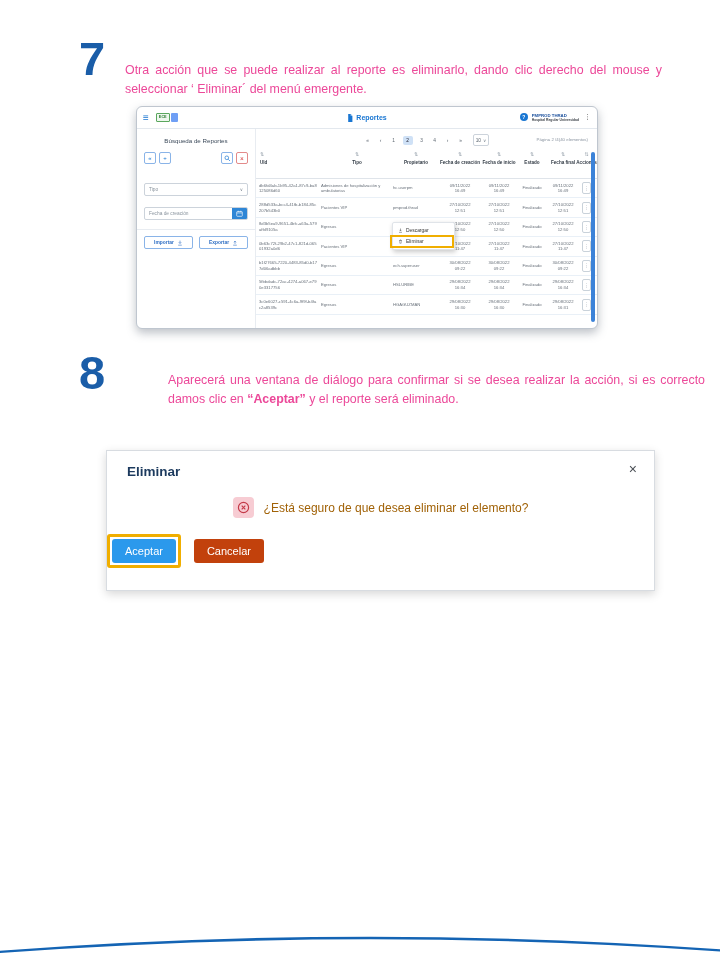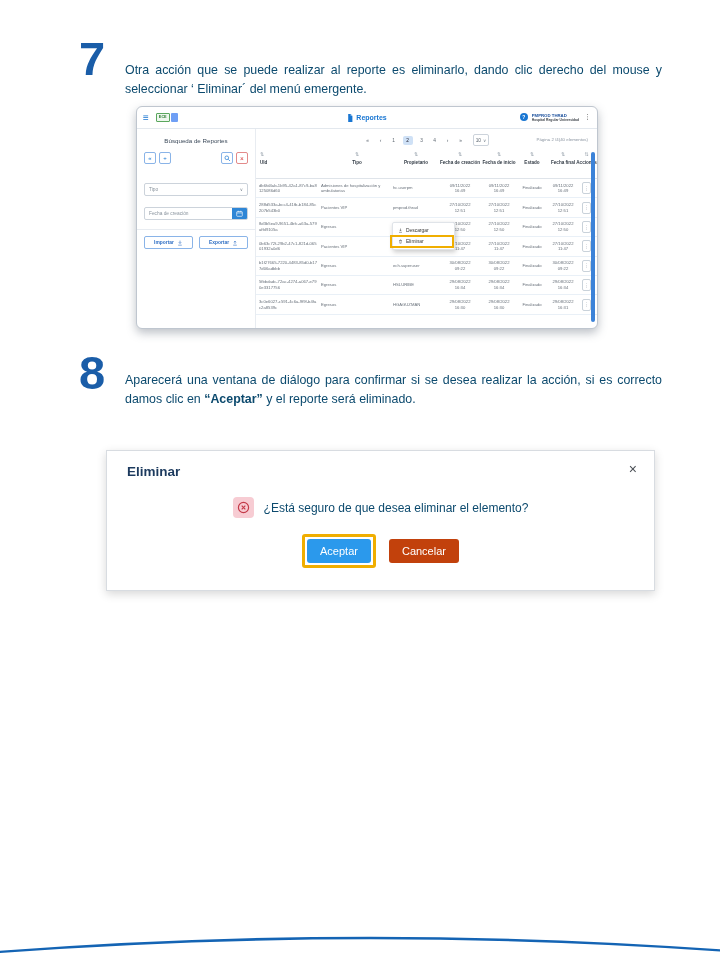--- a/index.html
+++ b/index.html
@@ -4,23 +4,23 @@
 <style>
   html,body{margin:0;padding:0;}
   body{
     width:720px;height:960px;position:relative;overflow:hidden;background:#ffffff;
     font-family:"Liberation Sans", sans-serif;color:#111;
   }
   
   .step-num{position:absolute;left:79px;font-size:47px;font-weight:800;color:#1A5DA8;line-height:1;}
   .step-num.n7{top:35px;}
   .step-num.n8{top:349px;}
-  .step-text{position:absolute;left:125px;width:537px;font-size:12.4px;line-height:1.48;text-align:justify;color:#0c4a6e;}
+  .step-text{position:absolute;left:125px;width:537px;font-size:12.4px;line-height:1.48;text-align:justify;color:#ec4899;}
   .step-text.t7{top:49px;}
-  .step-text.t8{top:359px;}
+  .step-text.t8{top:359px;margin-left:43px;}
   .step-text b{font-weight:bold;}
 
   
   .shot{
     position:absolute;left:136px;top:106px;width:462px;height:223px;background:#fff;
     border:1px solid #bfc6cf;border-radius:6px;box-shadow:0 4px 10px rgba(90,100,115,.40);
     overflow:hidden;box-sizing:border-box;
   }
   .shot-header{height:21px;border-bottom:1px solid #e3e8ee;display:flex;align-items:center;padding:0 6px;position:relative;}
   .hamburger{color:#1976d2;font-size:10px;font-weight:bold;line-height:1;}
@@ -87,22 +87,22 @@
   .ctx-item{display:flex;align-items:center;gap:3px;padding:3px 5px;font-size:4.9px;color:#333;position:relative;}
   .ctx-annotation{position:absolute;left:-3px;right:0;top:-1px;bottom:-1px;border:2px solid #F0AE00;pointer-events:none;}
 
   
   .dialog{position:absolute;left:106px;top:450px;width:549px;height:141px;background:#fff;border:1px solid #d8dce1;
           box-shadow:0 3px 9px rgba(0,0,0,.16);box-sizing:border-box;}
   .dlg-title{position:absolute;left:20px;top:13px;font-size:13.5px;font-weight:bold;color:#1c3a5e;}
   .dlg-close{position:absolute;right:17px;top:10px;font-size:14px;color:#4a4f55;}
   .dlg-msg{position:absolute;left:0;right:0;top:46px;display:flex;align-items:center;justify-content:center;gap:10px;}
   .dlg-icon{width:21px;height:21px;background:#f7ccd3;border-radius:4px;display:flex;align-items:center;justify-content:center;}
-  .dlg-text{font-size:12px;color:#0c4a6e;}
-  .dlg-buttons{position:absolute;left:0;right:0;top:83px;display:flex;align-items:center;justify-content:center;gap:13px;}
+  .dlg-text{font-size:12px;color:#a16207;}
+  .dlg-buttons{position:absolute;left:0;right:0;top:83px;display:flex;align-items:center;justify-content:flex-start;gap:13px;}
   .annotate{border:3px solid #F0AE00;border-radius:3px;padding:2px;}
   .btn{font-family:"Liberation Sans",sans-serif;font-size:11px;color:#fff;border:none;border-radius:3px;padding:6px 13px;}
   .btn-accept{background:#2b99ec;}
   .btn-cancel{background:#c2410c;}
 
   
   .footer-curve{position:absolute;left:0;bottom:0;width:720px;height:48px;}
 </style>
 </head>
 <body>

